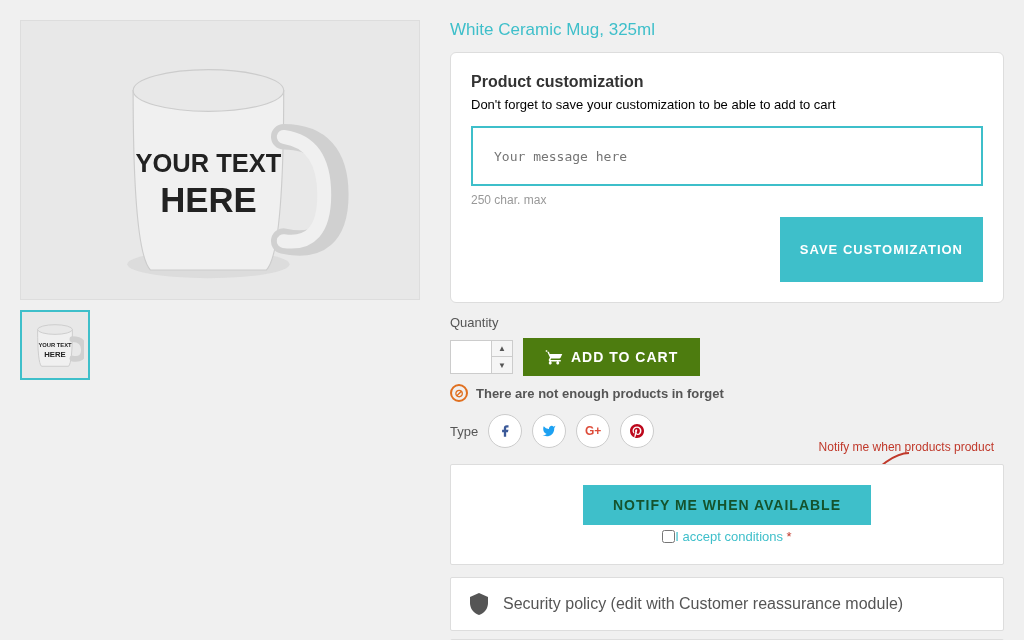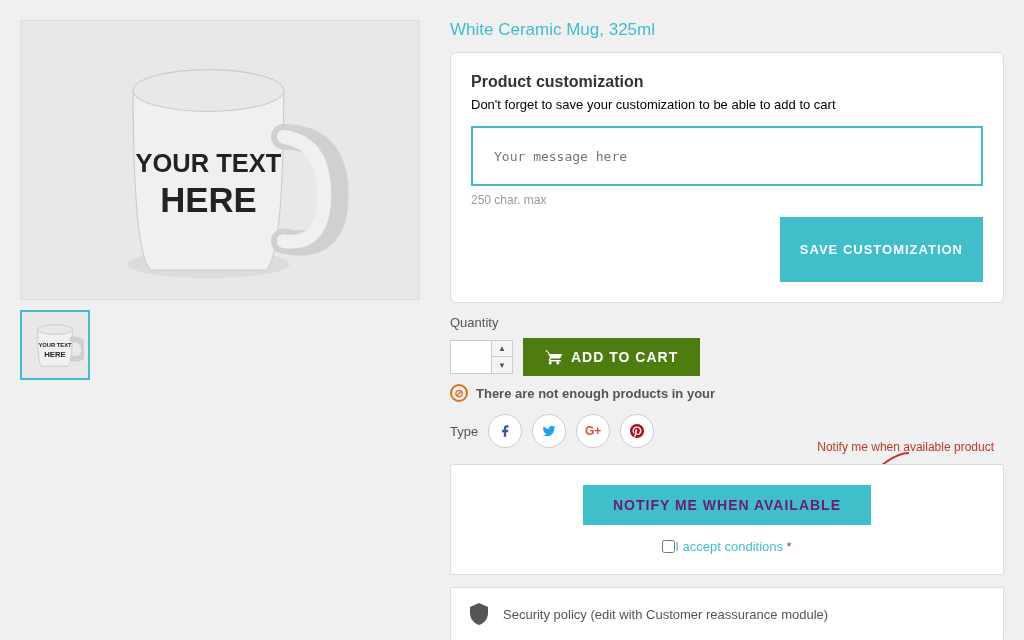--- a/index.html
+++ b/index.html
@@ -229,49 +229,49 @@
     .notify-box {
       background: #fff;
       border: 1px solid #ddd;
       padding: 20px;
       border-radius: 2px;
       text-align: center;
       position: relative;
     }
     .notify-btn {
       background: #3ebfca;
-      color: #701a75;
+      color: #14532d;
       border: none;
       padding: 12px 30px;
       font-size: 14px;
       font-weight: bold;
       letter-spacing: 1px;
       cursor: pointer;
       text-transform: uppercase;
     }
     .accept-conditions {
-      margin-top: 14px;
+      margin-top: 4px;
       display: flex;
       align-items: center;
       justify-content: center;
       font-size: 13px;
       color: #3ebfca;
     }
     .accept-conditions input[type="checkbox"] {
       cursor: pointer;
     }
     .policy-box {
       background: #fff;
       border: 1px solid #ddd;
       padding: 14px 16px;
       border-radius: 2px;
       display: flex;
       align-items: center;
       gap: 12px;
-      font-size: 13px;
+      font-size: 16px;
       color: #555;
     }
     .policy-icon {
       width: 24px;
       height: 24px;
       flex-shrink: 0;
     }
     .notify-section {
       position: relative;
       margin-top: 4px;
@@ -340,21 +340,21 @@
         <button class="add-to-cart-btn">
           <svg class="cart-icon-svg" viewBox="0 0 24 24" fill="white">
             <path d="M7 18c-1.1 0-2 .9-2 2s.9 2 2 2 2-.9 2-2-.9-2-2-2zM17 18c-1.1 0-2 .9-2 2s.9 2 2 2 2-.9 2-2-.9-2-2-2zM5.1 5H3V3H1v2h2l3.6 7.6L5.3 15c-.2.3-.3.6-.3.9C5 17.1 5.9 18 7 18h14v-2H7.4c-.1 0-.2-.1-.2-.2l.1-.3.9-1.5H19c.75 0 1.4-.4 1.75-1L23 8H6.2l-.6-2-.5-1z"></path>
           </svg>
           <span>ADD TO CART</span>
         </button>
       </div>
 
       <div class="stock-warning">
         <div class="stock-icon">⊘</div>
-        <span>There are not enough products in your</span>
+        <span>There are not enough products in forget</span>
       </div>
     </div>
 
     <div class="share-row">
       <span class="share-label">Type</span>
       <button class="social-btn" title="Facebook">
         <svg width="14" height="14" viewBox="0 0 24 24" fill="#3b5998">
             <path d="M18 2h-3a5 5 0 00-5 5v3H7v4h3v8h4v-8h3l1-4h-4V7a1 1 0 011-1h3z"></path>
           </svg>
       </button>
@@ -367,21 +367,21 @@
         <span style="font-size:12px;color:#dd4b39;font-weight:bold;">G+</span>
       </button>
       <button class="social-btn" title="Pinterest">
         <svg width="14" height="14" viewBox="0 0 24 24" fill="#bd081c">
             <path d="M12 0C5.373 0 0 5.373 0 12c0 5.084 3.163 9.426 7.627 11.174-.105-.949-.2-2.405.042-3.441.218-.937 1.407-5.965 1.407-5.965s-.359-.719-.359-1.782c0-1.668.967-2.914 2.171-2.914 1.023 0 1.518.769 1.518 1.69 0 1.029-.655 2.568-.994 3.995-.283 1.194.599 2.169 1.777 2.169 2.133 0 3.772-2.249 3.772-5.495 0-2.873-2.064-4.882-5.012-4.882-3.414 0-5.418 2.561-5.418 5.207 0 1.031.397 2.138.893 2.738a.36.36 0 01.083.345l-.333 1.36c-.053.22-.174.267-.402.161-1.499-.698-2.436-2.889-2.436-4.649 0-3.785 2.75-7.262 7.929-7.262 4.163 0 7.398 2.967 7.398 6.931 0 4.136-2.607 7.464-6.227 7.464-1.216 0-2.359-.632-2.75-1.378l-.748 2.853c-.271 1.043-1.002 2.35-1.492 3.146C9.57 23.812 10.763 24 12 24c6.627 0 12-5.373 12-12S18.627 0 12 0z"></path>
           </svg>
       </button>
     </div>
 
     <div class="notify-section">
-      <div style="position:absolute; top:-24px; right:10px; font-size:12px; color:#c0392b;">Notify me when available product</div>
+      <div style="position:absolute; top:-24px; right:10px; font-size:12px; color:#c0392b;">Notify me when products product</div>
 
       <svg style="position:absolute;top:-16px;right:85px;width:80px;height:50px;pointer-events:none;" viewBox="0 0 80 50">
         <path d="M70 5 Q50 5 20 40" stroke="#c0392b" stroke-width="2" fill="none" marker-end="url(#arrowhead)"></path>
         <defs>
           <marker id="arrowhead" markerWidth="8" markerHeight="6" refX="8" refY="3" orient="auto">
             <polygon points="0 0, 8 3, 0 6" fill="#c0392b"></polygon>
           </marker>
         </defs>
       </svg>
       <div class="notify-box">

